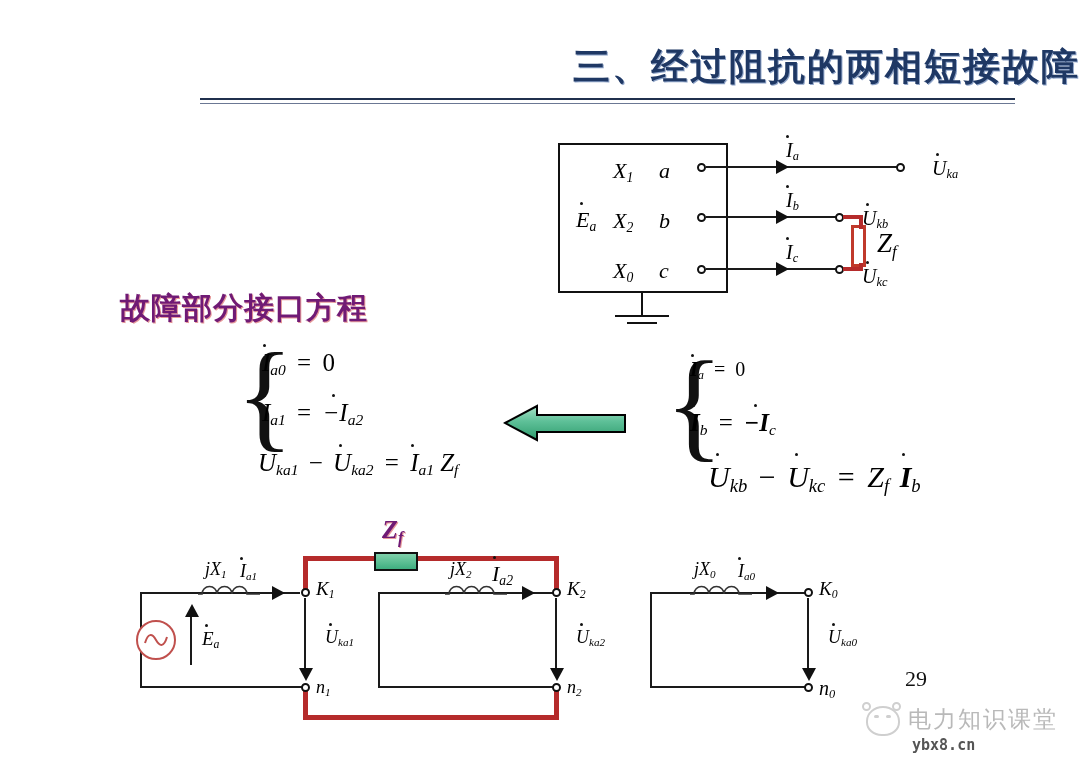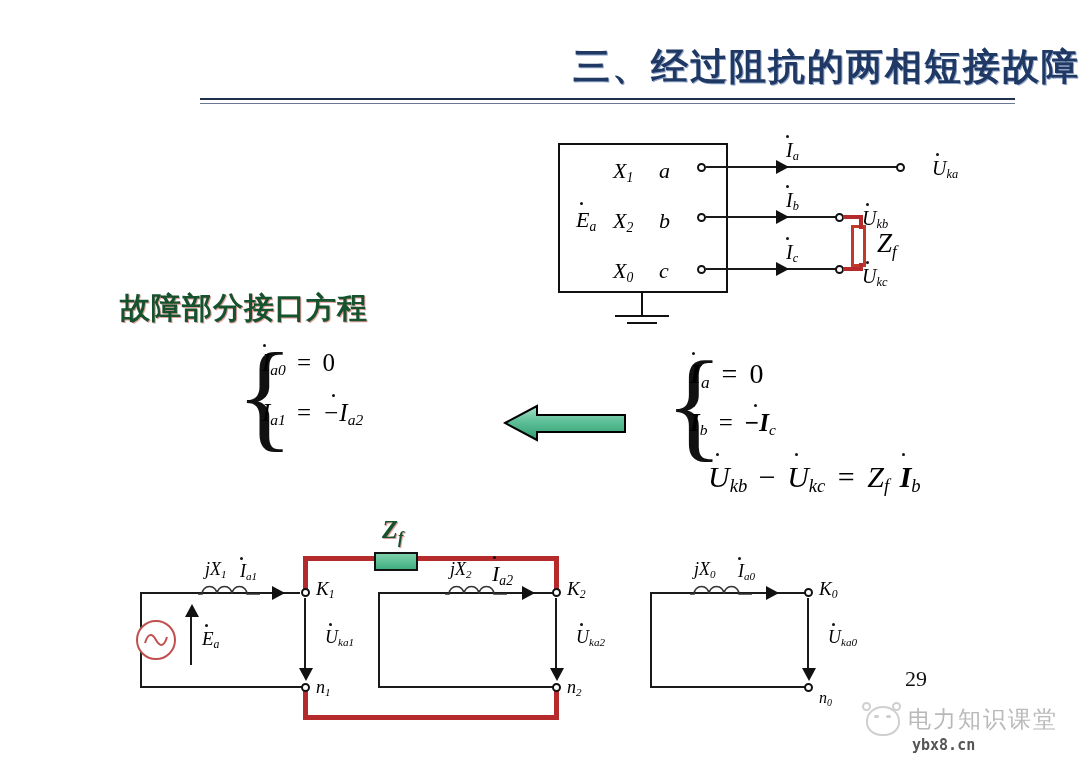--- a/index.html
+++ b/index.html
@@ -92,21 +92,21 @@
     font-family:"DejaVu Sans Mono",monospace;font-size:15px;color:#555;font-weight:bold;
   }
   .wm-face{
     position:absolute;left:4px;top:6px;width:34px;height:30px;
     border:2px solid #cfcfcf;border-radius:50% 50% 46% 46%;box-sizing:border-box;
   }
   .wm-ear{position:absolute;width:9px;height:9px;border:2px solid #cfcfcf;border-radius:50%;box-sizing:border-box;}
   .wm-eye{position:absolute;width:5px;height:3px;background:#cfcfcf;border-radius:2px;}
 
   .cn-red{
-    font-family:"DejaVu Sans",sans-serif;font-weight:bold;color:#14532d;
+    font-family:"DejaVu Sans",sans-serif;font-weight:bold;color:#701a75;
     text-shadow:1px 1px 0 #e79a9a;
   }
   .pagenum{
     position:absolute;font-family:"Liberation Serif",serif;font-size:22px;color:#111;
   }
 
   
   .mrow{position:absolute;white-space:nowrap;font-family:"Liberation Serif",serif;font-style:italic;}
   .brace{
     position:absolute;font-family:"Liberation Serif",serif;font-weight:normal;
@@ -201,35 +201,43 @@
     <span style="font-style:normal;margin:0 5px;">=</span>
     <span style="font-style:normal;">0</span>
   </div>
 
   <div class="mrow" style="left:262px;top:399px;font-size:25px;">
     <span class="ovd">I</span><span class="sub">a1</span>
     <span style="font-style:normal;margin:0 5px;">=</span>
     <span class="ovd">−I</span><span class="sub">a2</span>
   </div>
 
+  <div class="mrow" style="left:258px;top:449px;font-size:25px;">
+    <span class="ovd">U</span><span class="sub">ka1</span>
+    <span style="font-style:normal;margin:0 4px;">−</span>
+    <span class="ovd">U</span><span class="sub">ka2</span>
+    <span style="font-style:normal;margin:0 5px;">=</span>
+    <span class="ovd">I</span><span class="sub">a1</span>
+    <span>Z</span><span class="sub">f</span>
+  </div>
 
   <svg id="green-arrow" viewBox="0 0 124 38">
     <defs>
       <linearGradient id="ga" x1="0" y1="0" x2="0" y2="1">
         <stop offset="0%" stop-color="#a8e3c8"></stop>
         <stop offset="45%" stop-color="#5ec098"></stop>
         <stop offset="100%" stop-color="#2f9c6e"></stop>
       </linearGradient>
     </defs>
     <polygon points="2,19 34,2 34,11 122,11 122,28 34,28 34,36" fill="url(#ga)" stroke="#000" stroke-width="2"></polygon>
   </svg>
 
   <div class="brace" style="left:665px;top:344px;font-size:122px;">{</div>
 
-  <div class="mrow" style="left:690px;top:358px;font-size:28px;">
+  <div class="mrow" style="left:690px;top:358px;font-size:20px;">
     <span class="ovd" style="font-weight:bold;">I</span><span class="sub">a</span>
     <span style="font-style:normal;margin:0 5px;">=</span>
     <span style="font-style:normal;">0</span>
   </div>
 
   <div class="mrow" style="left:690px;top:409px;font-size:25px;">
     <span class="ovd" style="font-weight:bold;">I</span><span class="sub">b</span>
     <span style="font-style:normal;margin:0 5px;">=</span>
     <span class="ovd" style="font-weight:bold;">−I</span><span class="sub">c</span>
   </div>
@@ -343,21 +351,21 @@
   <div class="node" style="left:804px;top:588px;"></div>
   <div class="lbl it" style="left:819px;top:578px;font-size:19px;">
     <span>K</span><span class="sub">0</span>
   </div>
   <div class="ln vln" style="left:807px;top:598px;height:72px;"></div>
   <div class="arr-d" style="left:802px;top:668px;"></div>
   <div class="lbl" style="left:828px;top:627px;font-size:18px;">
     <span class="ovd it">U</span><span class="sub">ka0</span>
   </div>
   <div class="node" style="left:804px;top:683px;"></div>
-  <div class="lbl it" style="left:819px;top:677px;font-size:16px;margin-top:12px;">
+  <div class="lbl it" style="left:819px;top:677px;font-size:20px;">
     <span>n</span><span class="sub">0</span>
   </div>
 
   <div class="pagenum" style="left:905px;top:666px;">29</div>
 
   <div id="wm">
     <div class="wm-face"></div>
     <div class="wm-ear" style="left:0px;top:2px;"></div>
     <div class="wm-ear" style="left:30px;top:2px;"></div>
     <div class="wm-eye" style="left:12px;top:15px;"></div>

